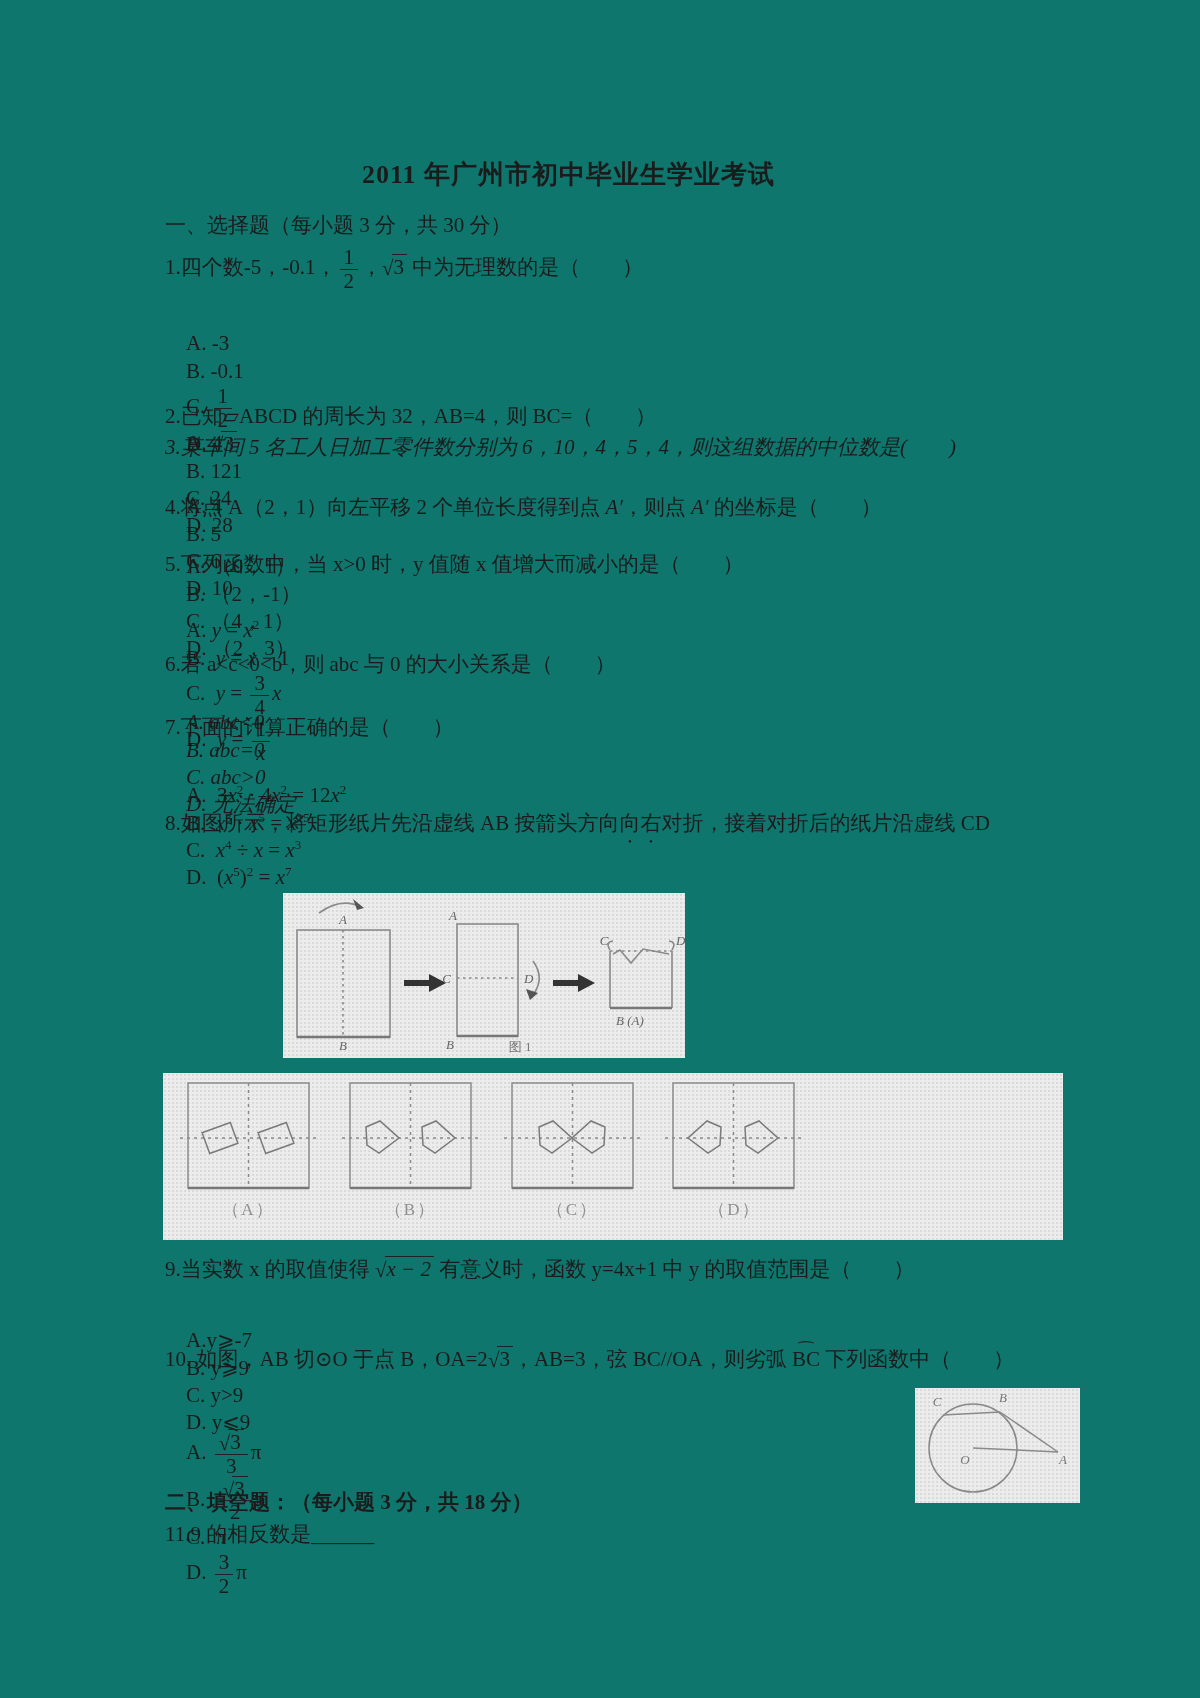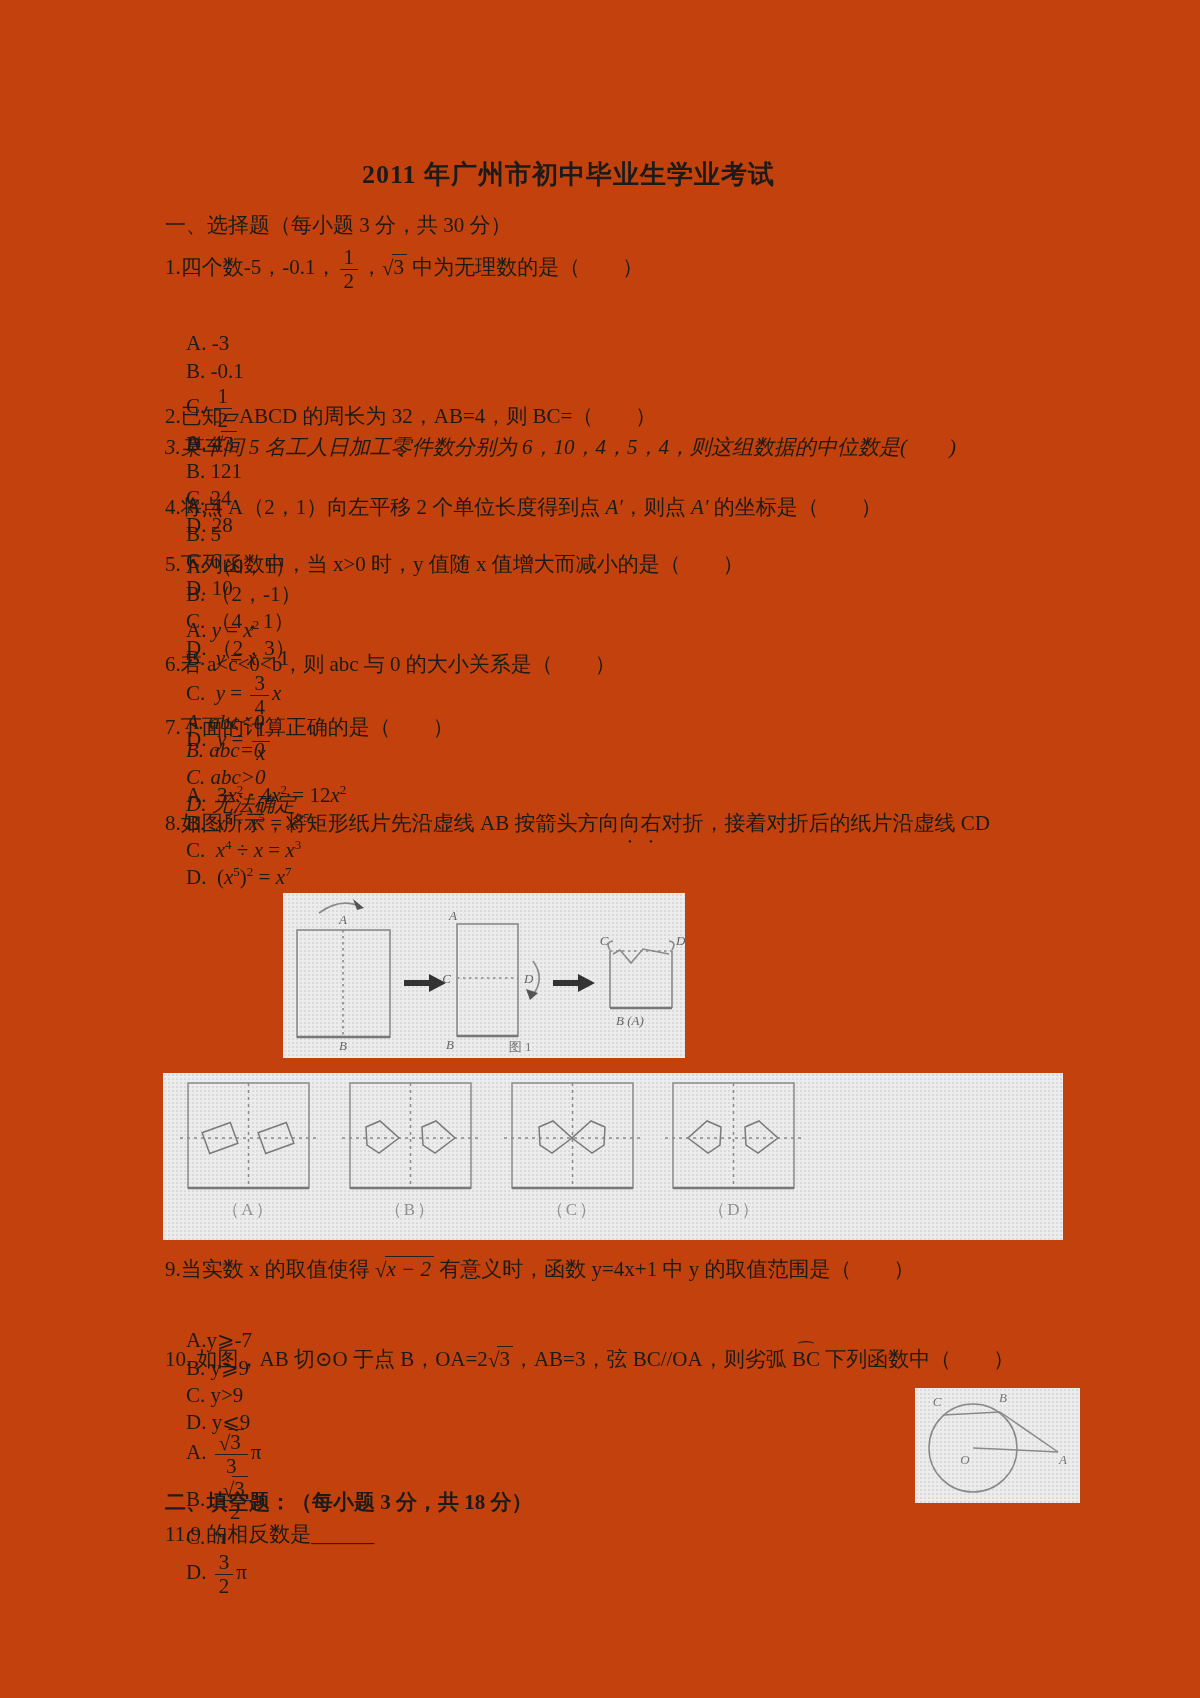--- a/index.html
+++ b/index.html
@@ -1,16 +1,16 @@
 <!DOCTYPE html>
 <html><head>
 <meta charset="utf-8">
 <style>
   html,body{margin:0;padding:0;background:#fff;}
-  .page{position:relative;width:1200px;height:1698px;background:#c2410c;overflow:hidden;
+  .page{position:relative;width:1200px;height:1698px;background:#0f766e;overflow:hidden;
         font-family:"Liberation Serif","DejaVu Serif",serif;color:#1b1b1b;}
   .line{position:absolute;left:165px;font-size:21px;line-height:1.3;white-space:pre-wrap;}
   .title{font-size:26px;font-weight:bold;letter-spacing:1px;}
   .opts .opt{display:inline-block;margin-right:44px;}
   .opts.wide .opt{margin-right:58px;}
   .opts.tight .opt{margin-right:30px;}
   sup{font-size:0.62em;line-height:0;}
   i{font-family:"Liberation Serif","DejaVu Serif",serif;}
   .frac{display:inline-block;vertical-align:middle;text-align:center;line-height:1.08;margin:0 3px;}
   .fn{display:block;padding:0 4px;}

